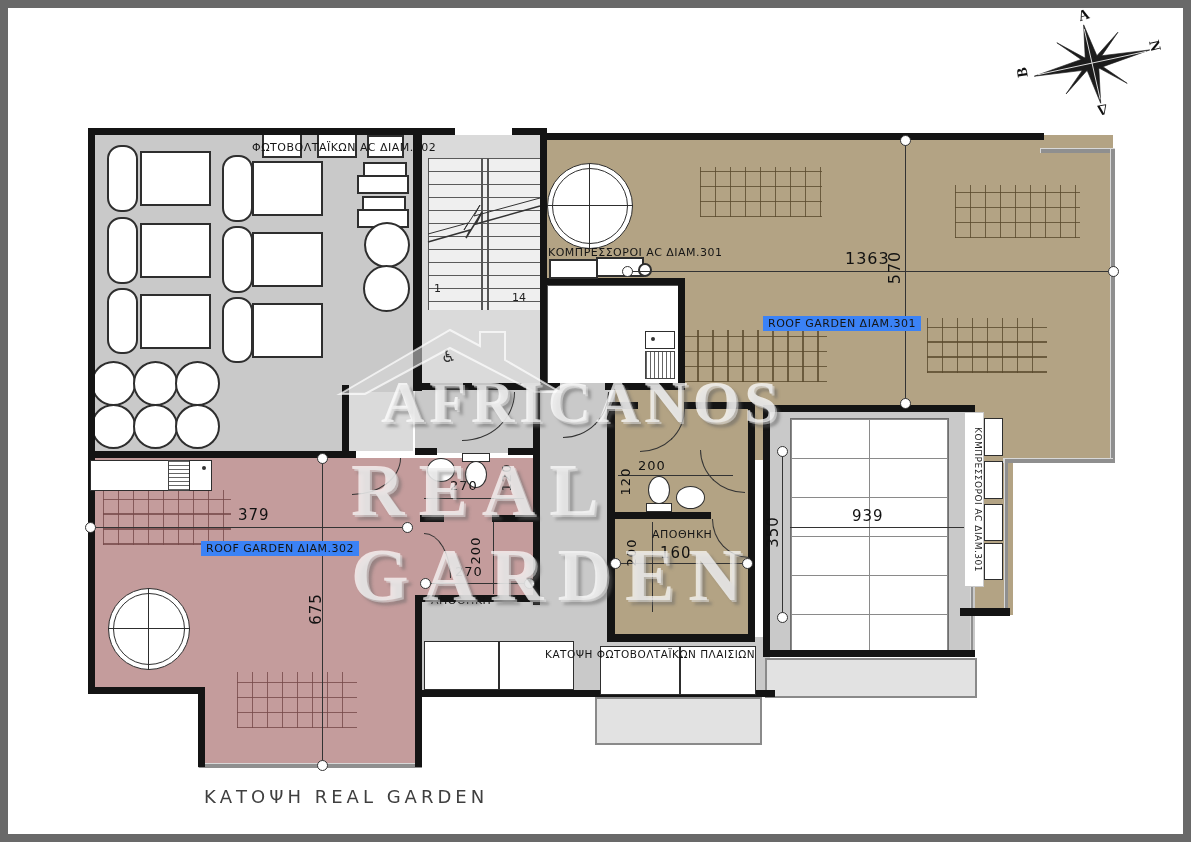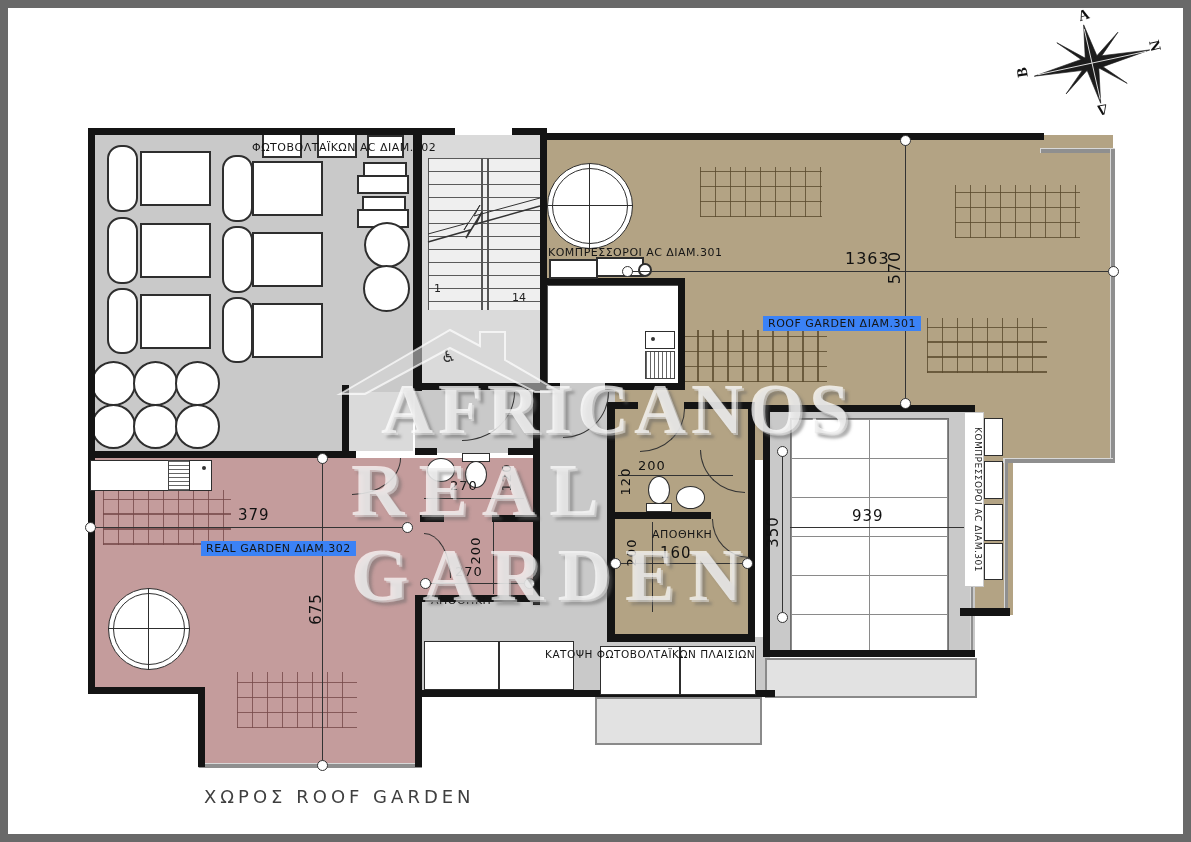--- a/index.html
+++ b/index.html
@@ -55,21 +55,21 @@
   .skyl-o{position:absolute;background:#fff;border:1.5px solid #2e2e2e;border-radius:50%;z-index:7;}
   .skyl-i{position:absolute;border:1px solid #2e2e2e;border-radius:50%;z-index:8;}
   .cross-h{position:absolute;background:#2e2e2e;height:1px;z-index:8;}
   .cross-v{position:absolute;background:#2e2e2e;width:1px;z-index:8;}
   .hatch{position:absolute;background:#fff;border:1px solid #444;z-index:12;
       background-image:repeating-linear-gradient(180deg,#666 0 1px,transparent 1px 4px);}
   .hatchv{position:absolute;background:#fff;border:1px solid #444;z-index:12;
       background-image:repeating-linear-gradient(90deg,#666 0 1px,transparent 1px 4px);}
   
   .wm{position:absolute;z-index:50;pointer-events:none;}
-  .wm-t1{font-family:"Liberation Serif", serif;font-weight:bold;font-size:72px;letter-spacing:5px;
+  .wm-t1{font-family:"Liberation Serif", serif;font-weight:bold;font-size:60px;letter-spacing:5px;
        color:rgba(228,228,228,0.52);
        text-shadow:-2px -2px 0 rgba(255,255,255,.75), 3px 3px 3px rgba(95,95,95,.5);}
   .wm-t2{font-family:"Liberation Serif", serif;font-weight:bold;font-size:74px;letter-spacing:14px;
        color:rgba(228,228,228,0.5);
        text-shadow:-2px -2px 0 rgba(255,255,255,.7), 3px 3px 3px rgba(100,100,100,.45);}
   .title{position:absolute;font-size:18px;letter-spacing:4px;color:#3f3f3f;z-index:30;}
   .stairnum{position:absolute;font-size:11px;color:#222;z-index:24;}
   .compass{position:absolute;z-index:40;}
   .cletter{position:absolute;font-family:"Liberation Serif", serif;font-size:15px;font-weight:bold;color:#111;z-index:41;}
   .wc-sym{position:absolute;font-size:17px;color:#333;z-index:14;}
@@ -282,21 +282,21 @@
   <div class="dot" style="left:777px;top:446px;"></div>
   <div class="dot" style="left:777px;top:612px;"></div>
   <span class="dim rot" style="left:757px;top:523px;">350</span>
 
   <div class="dl" style="left:790px;top:527px;width:180px;height:1px;"></div>
   <span class="dim" style="left:852px;top:507px;">939</span>
 
   <span class="lbl" style="left:252px;top:141px;z-index:24;">ΦΩΤΟΒΟΛΤΑΪΚΩΝ AC ΔΙΑΜ.302</span>
   <span class="lbl" style="left:548px;top:246px;">ΚΟΜΠΡΕΣΣΟΡΟΙ AC ΔΙΑΜ.301</span>
   <span class="lblbox" style="left:763px;top:316px;">ROOF GARDEN ΔΙΑΜ.301</span>
-  <span class="lblbox" style="left:201px;top:541px;">REAL GARDEN ΔΙΑΜ.302</span>
+  <span class="lblbox" style="left:201px;top:541px;">ROOF GARDEN ΔΙΑΜ.302</span>
   <span class="lbl" style="left:431px;top:594px;z-index:25;">ΑΠΟΘΗΚΗ</span>
   <span class="lbl" style="left:652px;top:528px;">ΑΠΟΘΗΚΗ</span>
   <span class="lbl" style="left:545px;top:648px;font-size:10.5px;z-index:25;">ΚΑΤΟΨΗ ΦΩΤΟΒΟΛΤΑΪΚΩΝ ΠΛΑΙΣΙΩΝ</span>
   <div class="vlabel" style="left:964px;top:412px;width:18px;height:173px;">ΚΟΜΠΡΕΣΣΟΡΟΙ AC ΔΙΑΜ.301</div>
 
   <div class="wm" style="left:325px;top:322px;width:560px;height:220px;">
     <svg width="320" height="80" style="position:absolute;left:5px;top:0;">
       <polygon points="10,72 120,8 150,24 150,10 175,10 175,38 230,70 205,70 120,26 35,72" fill="rgba(215,215,215,0.55)" stroke="rgba(255,255,255,0.7)" stroke-width="2"></polygon>
     </svg>
     <div class="wm-t1" style="position:absolute;left:58px;top:48px;">AFRICANOS</div>
@@ -321,16 +321,16 @@
         <line x1="65" y1="47" x2="62" y2="12"></line>
         <line x1="65" y1="47" x2="68" y2="84"></line>
       </g>
     </svg>
     <span class="cletter" style="left:58px;top:-10px;transform:rotate(-10deg);">Α</span>
     <span class="cletter" style="left:-10px;top:38px;transform:rotate(-90deg);">Β</span>
     <span class="cletter" style="left:124px;top:30px;transform:rotate(85deg);">Ν</span>
     <span class="cletter" style="left:64px;top:86px;transform:rotate(178deg);">Δ</span>
   </div>
 
-  <div class="title" style="left:204px;top:786px;">ΧΩΡΟΣ ROOF GARDEN</div>
+  <div class="title" style="left:204px;top:786px;">ΚΑΤΟΨΗ REAL GARDEN</div>
 
   <div class="frame"></div>
 </div>
 
 </body></html>

